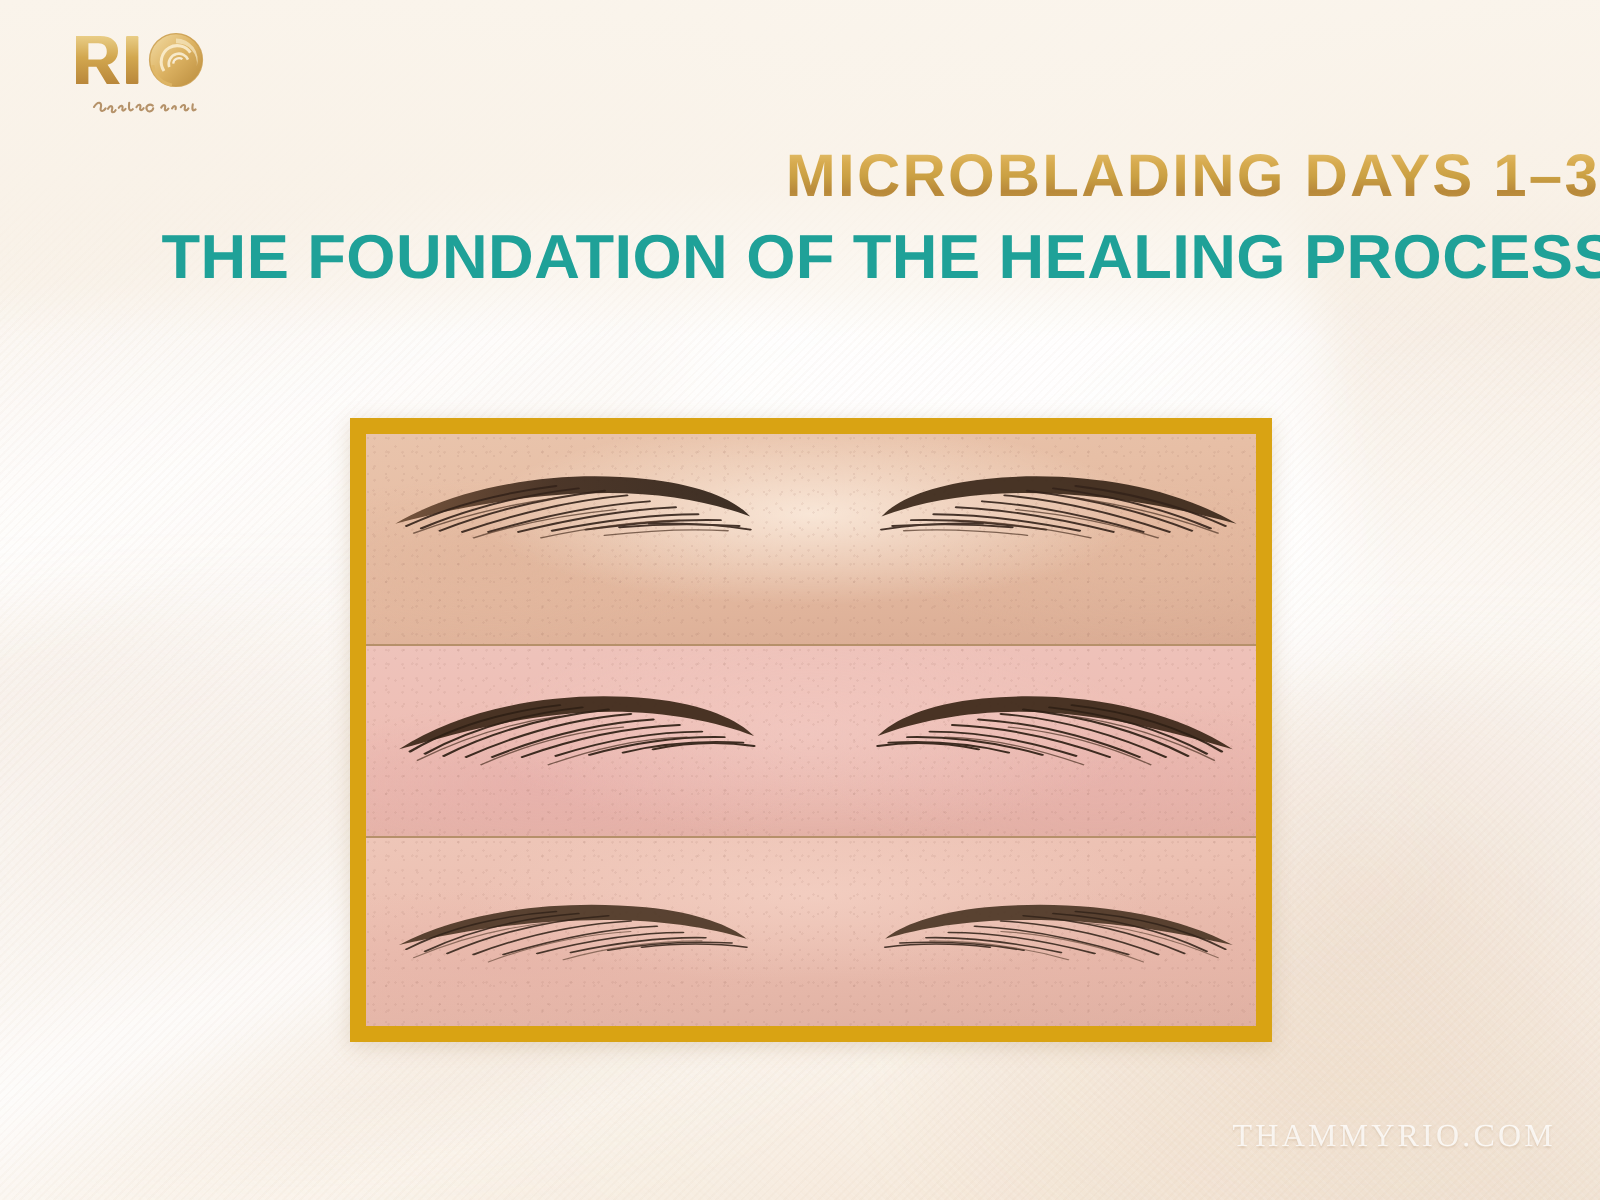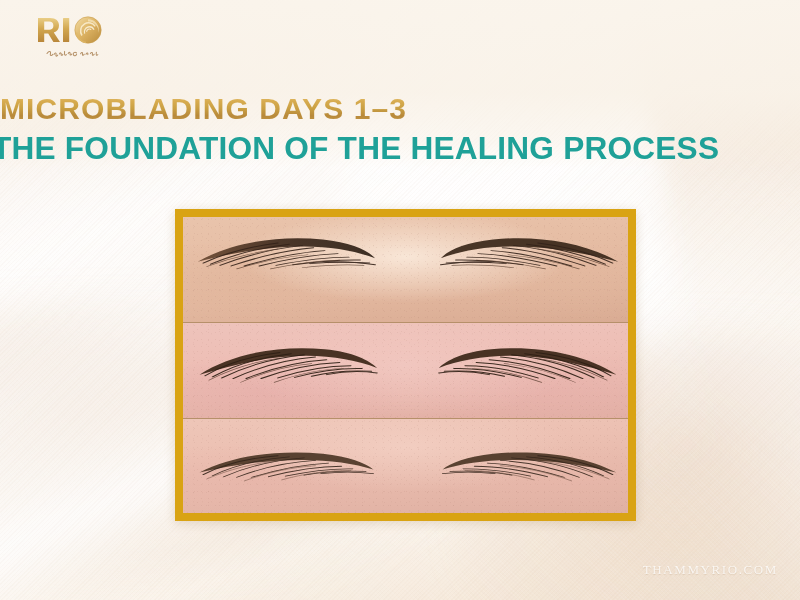--- a/index.html
+++ b/index.html
@@ -138,22 +138,21 @@
   
   .logo {
     position:absolute; left:14px; top:8px;
     width:120px; height:52px;
   }
   .logo svg { display:block; width:120px; height:52px; }
 
   
   .titles {
     position:absolute; left:0; right:0; top:72px;
-    text-align:left;
-    margin-top:20px;
+    text-align:right;
   }
   .title-1 {
     font-family:"Liberation Sans", sans-serif;
     font-weight:bold;
     font-size:30px;
     letter-spacing:1.1px;
     line-height:34px;
     background:linear-gradient(180deg,
       #e8c878 0%,
       #d7ab4f 28%,
@@ -241,21 +240,21 @@
   .brow-R { right:1%; width:42%; }
 
   .b1-L, .b1-R { top:6%;  height:56%; }
   .b2-L, .b2-R { top:14%; height:58%; }
   .b3-L, .b3-R { top:22%; height:56%; }
 
   
   .watermark {
     position:absolute; right:22px; bottom:22px;
     font-family:"Liberation Serif", serif;
-    font-size:13px;
+    font-size:16px;
     letter-spacing:1.6px;
     color:rgba(255,255,255,0.78);
     text-shadow:0 1px 1px rgba(190,160,130,0.35);
   }
 </style>
 </head>
 <body>
 
 <div id="stage">
 

